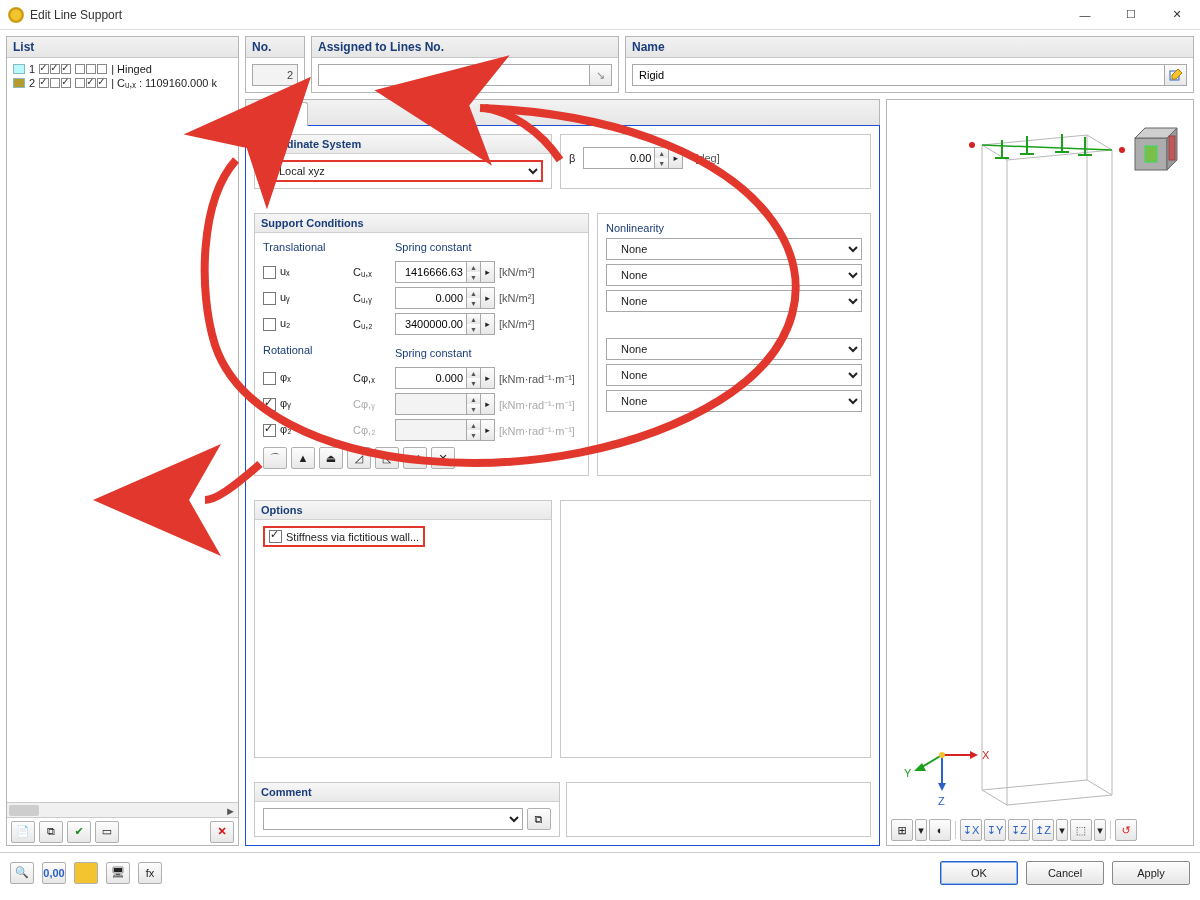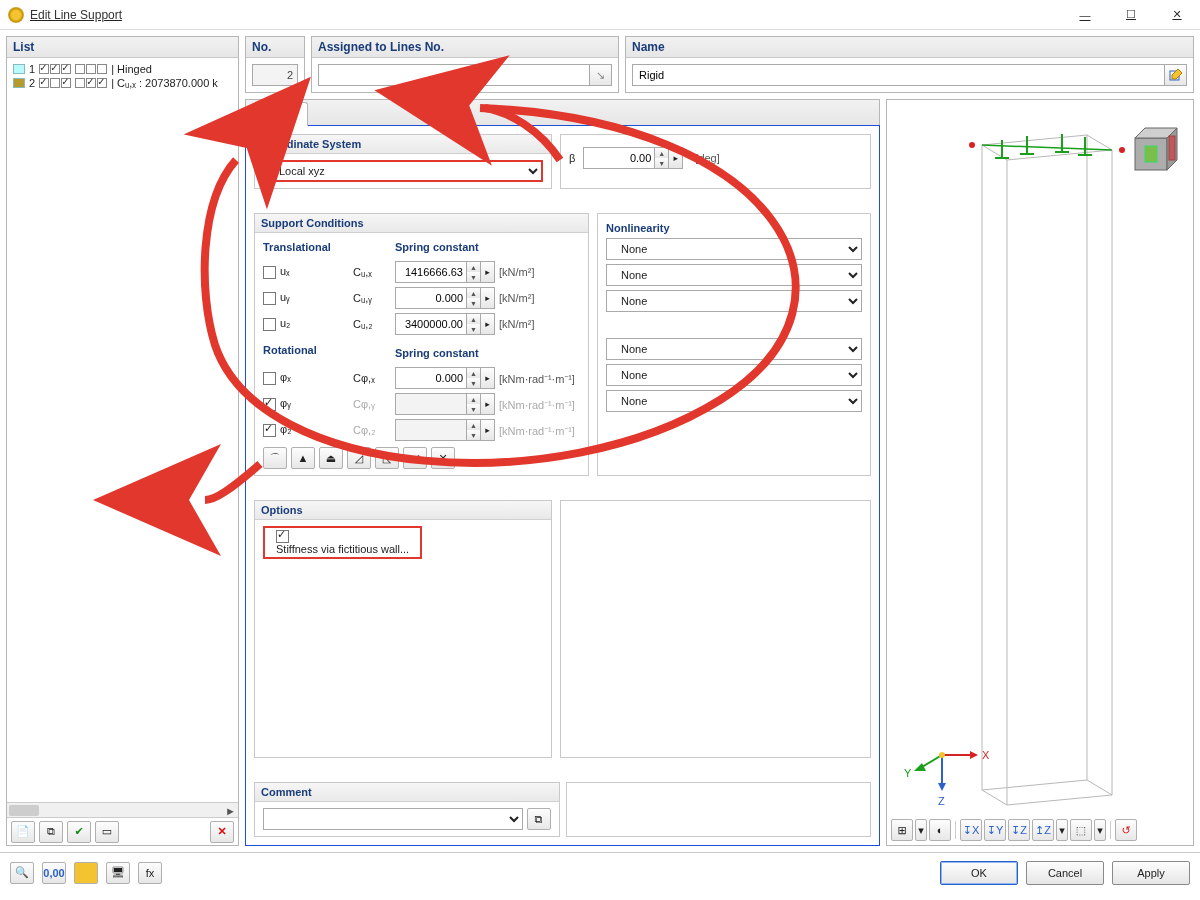--- a/index.html
+++ b/index.html
@@ -1,18 +1,18 @@
 <!DOCTYPE html>
 <html><head>
 <meta charset="utf-8">
 <style>
   * { box-sizing: border-box; font-family: "Segoe UI", Tahoma, sans-serif; font-size: 11px; }
   body { margin:0; padding:0; background:#fff; color:#222; width:1200px; height:900px; overflow:hidden; position:relative;}
   
-  .titlebar { height:30px; display:flex; align-items:center; padding:0 0 0 8px; border-bottom:1px solid #ddd; background:#fff;text-decoration:underline; }
+  .titlebar { height:30px; display:flex; align-items:center; padding:0 0 0 8px; border-bottom:1px solid #ddd; background:#fff; }
   .titlebar .icon { width:16px; height:16px; margin-right:6px; background:radial-gradient(circle,#f4c430 40%,#c49307 60%,#fff 100%); border-radius:50%; }
   .titlebar .title { flex:1; font-size:12px; color:#333; }
   .winbtn { width:46px; height:30px; display:flex; align-items:center; justify-content:center; color:#333; }
   
   .outer { display:flex; height:822px; padding:6px; gap:6px;}
   .panel { border:1px solid #b6b6b6; background:#fff; position:relative; }
   .panel-header { background:linear-gradient(#f2f2f2,#e6e6e6); border-bottom:1px solid #c7c7c7; padding:3px 6px; color:#1a3d7a; font-weight:600; font-size:12px;}
   
   .leftcol { width:233px; display:flex; flex-direction:column; }
   .list-panel { flex:1; display:flex; flex-direction:column;}
@@ -57,23 +57,23 @@
   .spin{display:inline-flex;align-items:center;}
   .spin input{width:72px;height:22px;border:1px solid #a9a9a9;text-align:right;padding:0 3px;}
   .spin .sp{width:14px;height:22px;border:1px solid #a9a9a9;border-left:none;display:flex;flex-direction:column;}
   .spin .sp span{flex:1;display:flex;align-items:center;justify-content:center;font-size:7px;color:#555;background:linear-gradient(#fdfdfd,#e7e7e7);}
   .spin .go{width:14px;height:22px;border:1px solid #a9a9a9;border-left:none;display:flex;align-items:center;justify-content:center;font-size:9px;background:linear-gradient(#fdfdfd,#e7e7e7);}
   .unit{color:#555;margin-left:4px;}
   .grid-sup{display:grid;grid-template-columns:90px 42px 1fr 85px;row-gap:4px;align-items:center;}
   .grid-nl{display:grid;grid-template-columns:1fr;row-gap:4px;}
   .chk{width:13px;height:13px;border:1px solid #777;display:inline-block;vertical-align:middle;margin-right:4px;background:#fff;}
   .chk.c::after{content:"✓";display:block;margin:-3px 0 0 0;font-size:11px;color:#222;}
-  .subhdr{color:#1a3d7a;font-weight:700;padding:2px 0 4px;}
+  .subhdr{color:#1a3d7a;font-weight:400;padding:2px 0 4px;}
   .iconrow{display:flex;gap:4px;margin-top:6px;}
-  .opt-hl{display:inline-flex;border:2px solid #e1372d;padding:2px 11px;flex-direction:column;}
+  .opt-hl{display:inline-flex;align-items:center;border:2px solid #e1372d;padding:2px 4px;}
   
   .commentpanel{display:flex;gap:6px;}
   .commentpanel .cp{flex:1;}
   
   .preview{width:308px;border:1px solid #b6b6b6;background:#fff;position:relative;}
   .prev-toolbar{position:absolute;bottom:4px;left:4px;right:4px;display:flex;gap:2px;flex-wrap:nowrap;align-items:center;}
   .prev-toolbar .tbtn{width:22px;height:22px;}
   .sepv{width:1px;height:18px;background:#ccc;margin:0 2px;}
   
   .bottombar{height:40px;border-top:1px solid #ccc;display:flex;align-items:center;padding:0 10px;gap:8px;}
@@ -121,21 +121,21 @@
           <span class="cbtrio">
               <span class="c"></span>
               <span></span>
               <span class="c"></span>
             </span>
           <span class="cbtrio">
               <span></span>
               <span class="c"></span>
               <span class="c"></span>
             </span>
-          <span>| Cᵤ,ₓ : 2073870.000 k</span>
+          <span>| Cᵤ,ₓ : 1109160.000 k</span>
         </div>
       </div>
       <div class="list-scroll">
         <div class="arw">◄</div>
         <div class="thumb"></div>
         <div class="arw r">►</div>
       </div>
       <div class="left-toolbar">
         <div class="tbtn">📄</div>
         <div class="tbtn">⧉</div>

